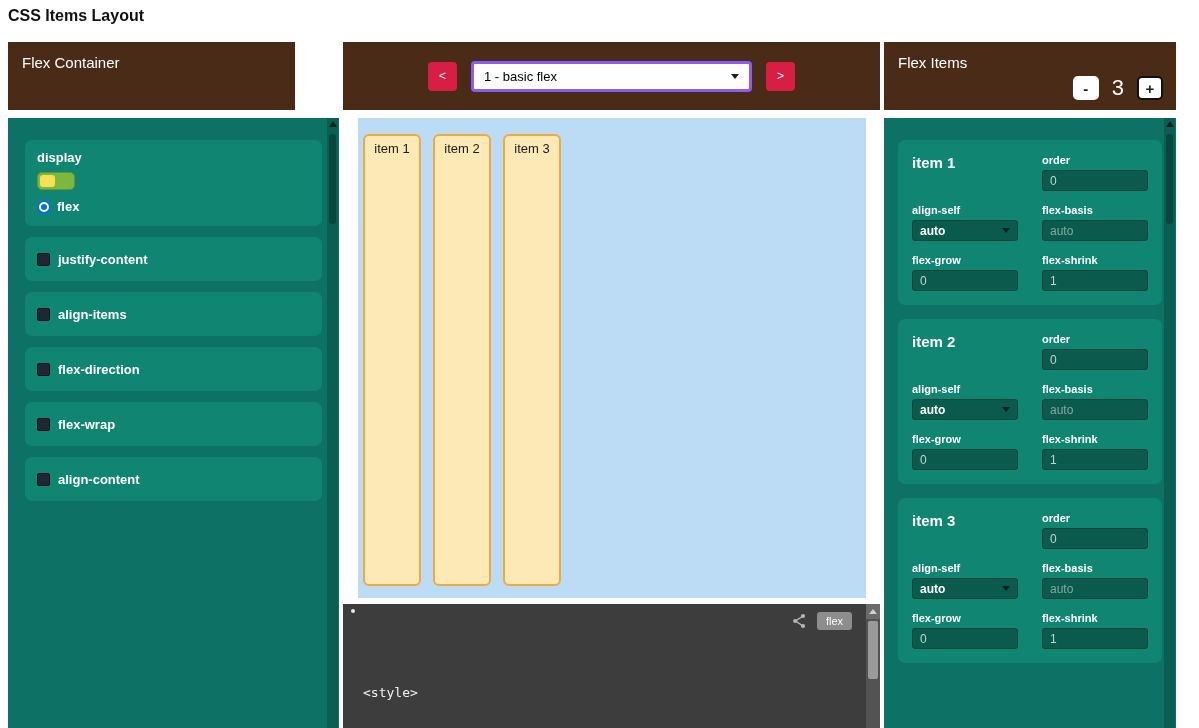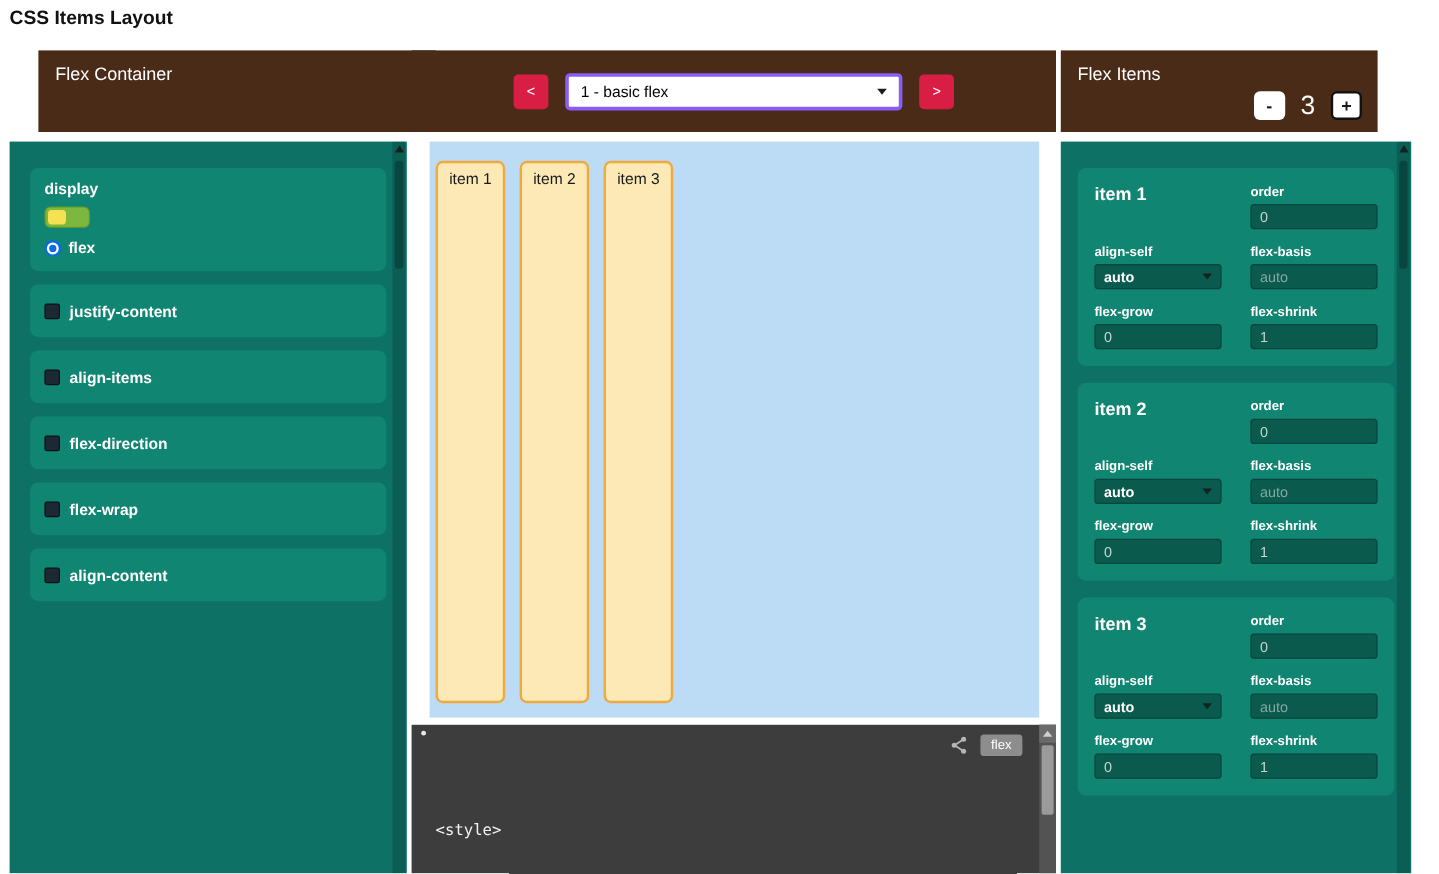--- a/index.html
+++ b/index.html
@@ -4,23 +4,23 @@
 <style>
   * { margin:0; padding:0; box-sizing:border-box; }
   html,body { background:#fff; }
   body { font-family:"Liberation Sans", sans-serif; }
   .app { position:relative; width:1199px; height:728px; overflow:hidden; background:#fff; }
 
   .page-title { position:absolute; left:8px; top:7px; font-size:16px; font-weight:bold; color:#111; }
 
   
   .panel-header { position:absolute; top:42px; height:68px; background:#4a2b17; color:#fff; }
-  .panel-header.left  { left:8px;   width:331px;margin-left:24px; }
+  .panel-header.left  { left:8px;   width:287px; }
   .panel-header.mid   { left:343px; width:537px; display:flex; align-items:center; justify-content:center; gap:14px; }
-  .panel-header.right { left:884px; width:264px; }
+  .panel-header.right { left:884px; width:292px; }
   .panel-title { position:absolute; left:14px; top:12px; font-size:15px; color:#fff; }
 
   
   .panel-body { position:absolute; top:118px; height:610px; background:#0e7165; }
   .panel-body.left  { left:8px;   width:331px; padding:22px 17px; display:flex; flex-direction:column; gap:11px; }
   .panel-body.right { left:884px; width:292px; padding:22px 14px; display:flex; flex-direction:column; gap:14px; }
 
   .card { background:#0f8572; border-radius:7px; }
 
   

